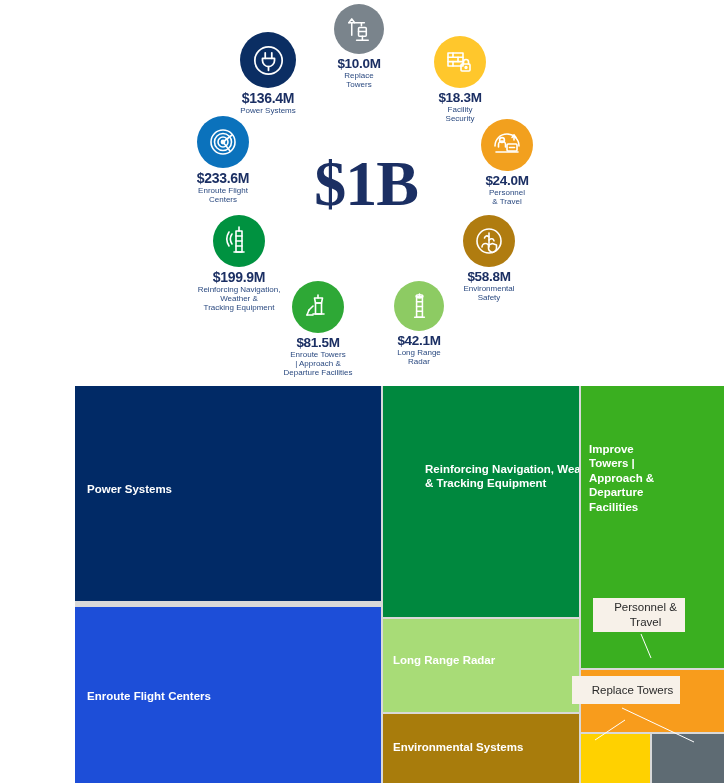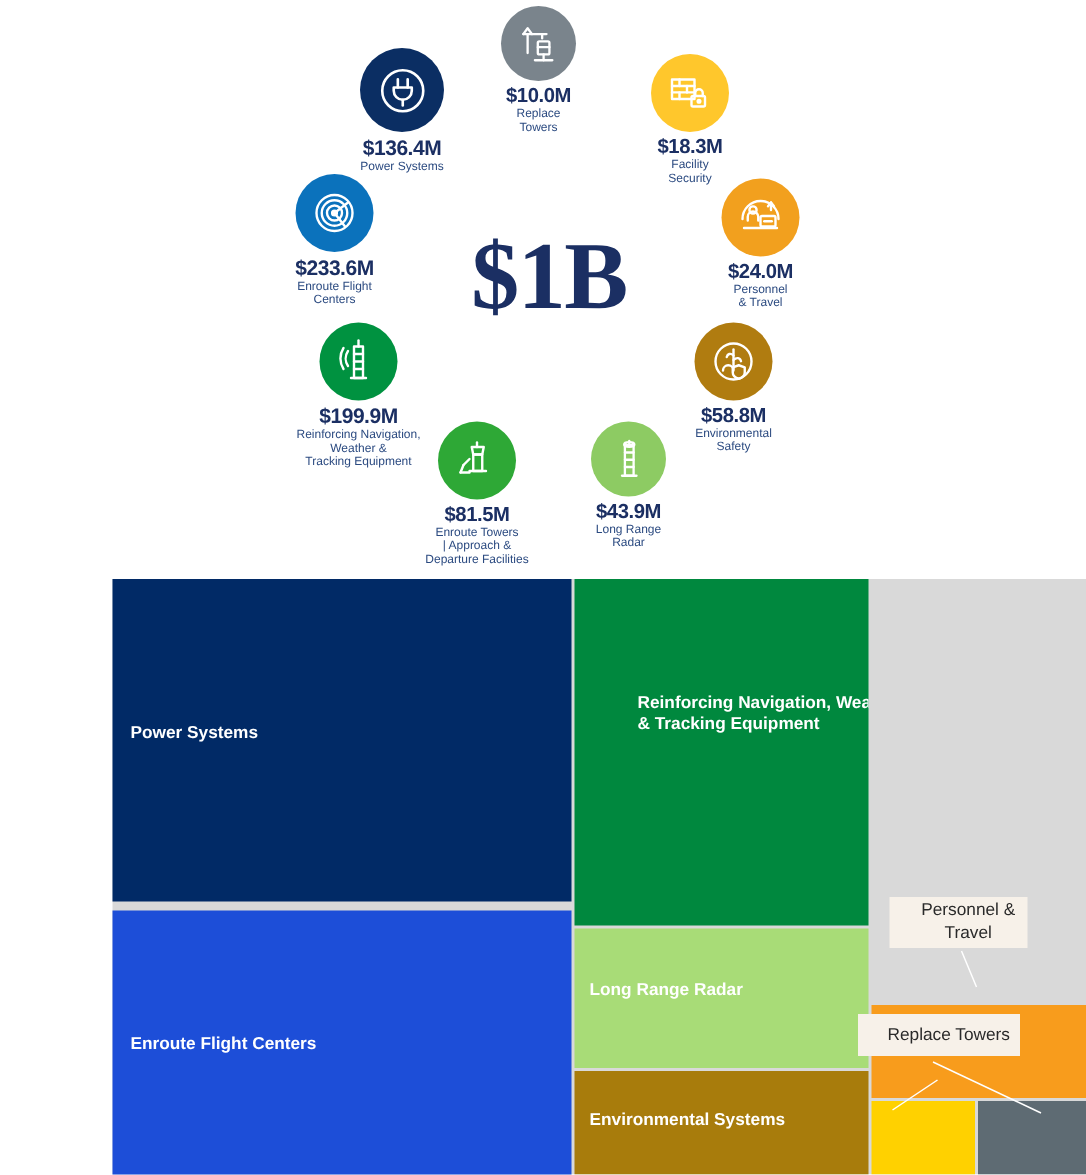--- a/index.html
+++ b/index.html
@@ -229,21 +229,21 @@
       <div class="bubble" style="left: 374px; top: 281px; width: 90px;">
         <div class="circle" style="width: 50px; height: 50px; background: rgb(141, 203, 99);">
           <svg width="31" height="31" viewBox="0 0 32 32" fill="none" stroke="#ffffff" stroke-width="1.6" stroke-linecap="round" stroke-linejoin="round">
             <path d="M13 6h6v21h-6z"></path>
             <path d="M13 11h6M13 16h6M13 21h6"></path>
         <path d="M16 6V3"></path>
             <path d="M11 27h10"></path>
         <ellipse cx="16" cy="5.5" rx="3.5" ry="1.6"></ellipse>
           </svg>
         </div>
-        <div class="amount" style="font-size: 13.5px;">$43.9M</div>
+        <div class="amount" style="font-size: 13.5px;">$42.1M</div>
         <div class="cap" style="font-size: 8px;">
           <div>Long Range</div>
           <div>Radar</div>
         </div>
       </div>
     </div>
 
   <div id="treemap">
       <div class="tile" style="left: 0px; top: 0px; width: 306px; height: 215px; background: rgb(1, 42, 102);">
         <div class="tlabel" style="left: 12px; top: 96px; width: 280px; text-align: left;">Power Systems</div>
@@ -252,20 +252,23 @@
         <div class="tlabel" style="left: 12px; top: 82px; width: 280px; text-align: left;">Enroute Flight Centers</div>
       </div>
       <div class="tile" style="left: 308px; top: 0px; width: 196px; height: 231px; background: rgb(0, 136, 62);">
         <div class="tlabel" style="left: 10px; top: 76px; width: 178px; text-align: left; margin-left: 32px;">Reinforcing Navigation, Weather &amp; Tracking Equipment</div>
       </div>
       <div class="tile" style="left: 308px; top: 233px; width: 196px; height: 93px; background: rgb(168, 220, 119);">
         <div class="tlabel" style="left: 10px; top: 34px; width: 178px; text-align: left;">Long Range Radar</div>
       </div>
       <div class="tile" style="left: 308px; top: 328px; width: 196px; height: 69px; background: rgb(168, 124, 12);">
         <div class="tlabel" style="left: 10px; top: 26px; width: 178px; text-align: left;">Environmental Systems</div>
+      </div>
+      <div class="tile" style="left: 506px; top: 0px; width: 143px; height: 282px; background: rgb(58, 175, 32);">
+        <div class="tlabel" style="left: 8px; top: 56px; width: 68px; text-align: left;">Improve Towers | Approach &amp; Departure Facilities</div>
       </div>
       <div class="tile" style="left: 506px; top: 284px; width: 143px; height: 62px; background: rgb(248, 156, 28);"></div>
       <div class="tile" style="left: 506px; top: 348px; width: 69px; height: 49px; background: rgb(255, 209, 0);"></div>
       <div class="tile" style="left: 577px; top: 348px; width: 72px; height: 49px; background: rgb(94, 107, 115);"></div>
       <svg class="leader" width="649" height="397" style="left: 0px; top: 0px;">
         <line x1="566" y1="248" x2="576" y2="272" stroke="#ffffff" stroke-width="1"></line>
         <line x1="520" y1="354" x2="550" y2="334" stroke="#ffffff" stroke-width="1"></line>
         <line x1="547" y1="322" x2="619" y2="356" stroke="#ffffff" stroke-width="1"></line>
       </svg>
       <div class="callout" style="left: 518px; top: 212px; width: 92px; height: 34px;">

